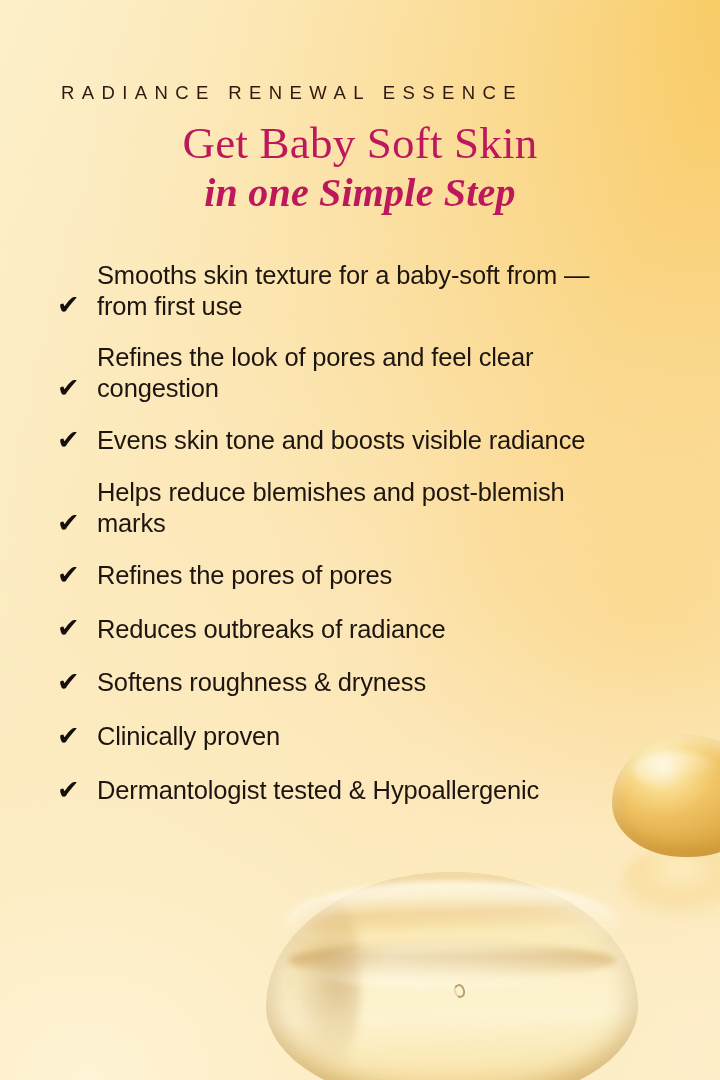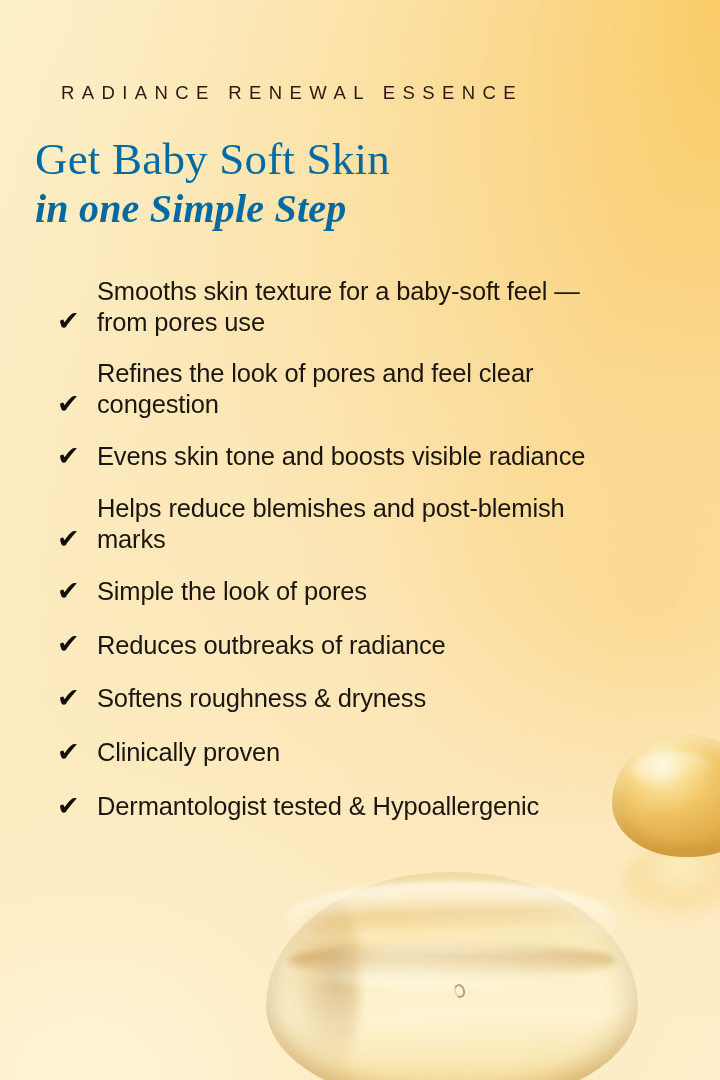--- a/index.html
+++ b/index.html
@@ -200,22 +200,23 @@
     margin-left:26px;
     font-size:18.5px;
     font-weight:400;
     letter-spacing:7.4px;
     color:#2d1a0f;
     text-transform:uppercase;
     white-space:nowrap;
   }
 
   .headline{
-    margin-top:31px;
-    color:#0369a1;
+    margin-top:15px;
+    text-align:center;
+    color:#be185d;
     font-family:"Liberation Serif", serif;
     line-height:1.08;
   }
   .headline .line1{
     display:block;
     font-size:45px;
     font-weight:400;
     letter-spacing:0.2px;
   }
   .headline .line2{
@@ -282,37 +283,37 @@
   <div class="eyebrow">RADIANCE RENEWAL ESSENCE</div>
 
   <h1 class="headline">
     <span class="line1">Get Baby Soft Skin</span>
     <span class="line2">in one Simple Step</span>
   </h1>
 
   <ul class="benefits" id="benefit-list">
       <li class="benefit">
         <span class="check">✔</span>
-        <span class="benefit-text">Smooths skin texture for a baby-soft feel — from pores use</span>
+        <span class="benefit-text">Smooths skin texture for a baby-soft from — from first use</span>
       </li>
       <li class="benefit">
         <span class="check">✔</span>
         <span class="benefit-text">Refines the look of pores and feel clear congestion</span>
       </li>
       <li class="benefit">
         <span class="check">✔</span>
         <span class="benefit-text">Evens skin tone and boosts visible radiance</span>
       </li>
       <li class="benefit">
         <span class="check">✔</span>
         <span class="benefit-text">Helps reduce blemishes and post-blemish marks</span>
       </li>
       <li class="benefit single">
         <span class="check">✔</span>
-        <span class="benefit-text">Simple the look of pores</span>
+        <span class="benefit-text">Refines the pores of pores</span>
       </li>
       <li class="benefit single">
         <span class="check">✔</span>
         <span class="benefit-text">Reduces outbreaks of radiance</span>
       </li>
       <li class="benefit single">
         <span class="check">✔</span>
         <span class="benefit-text">Softens roughness &amp; dryness</span>
       </li>
       <li class="benefit single">

